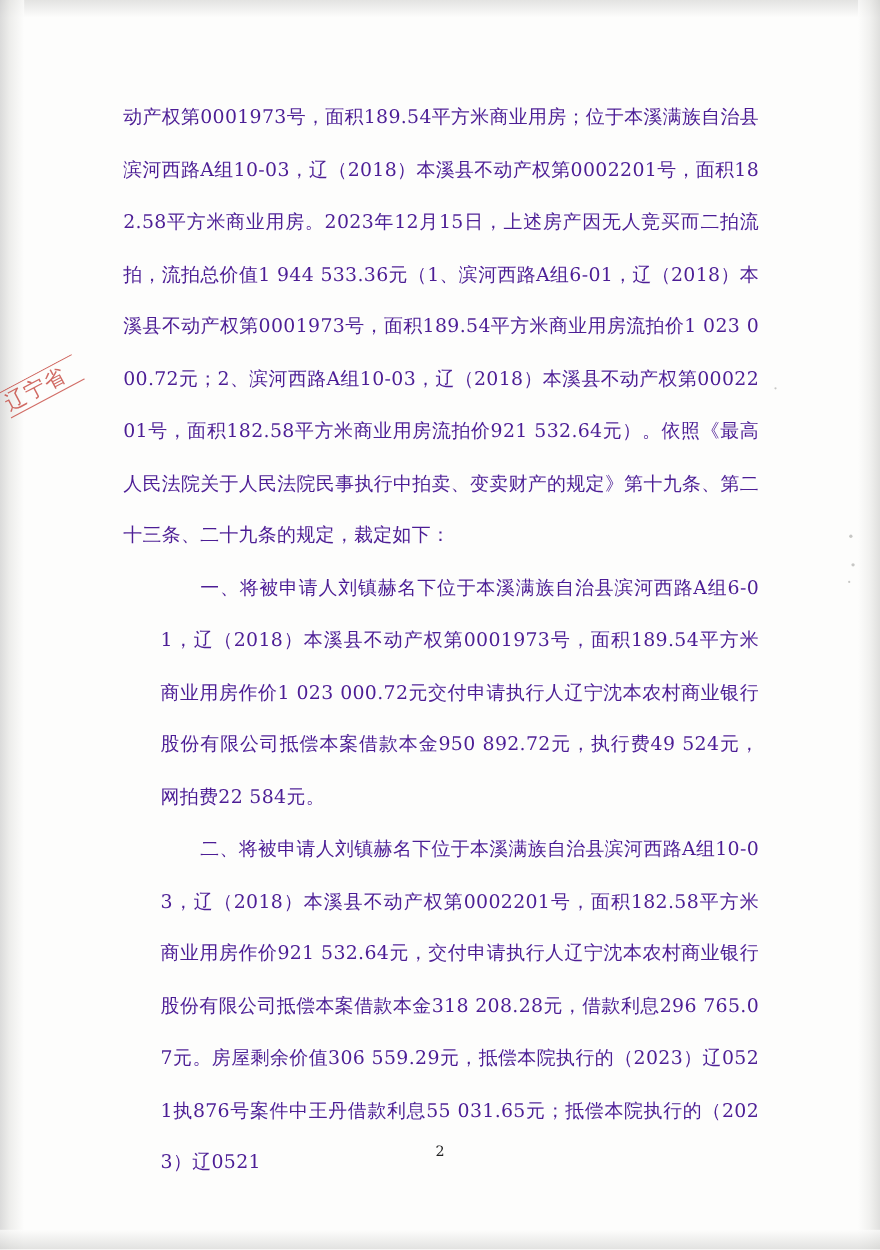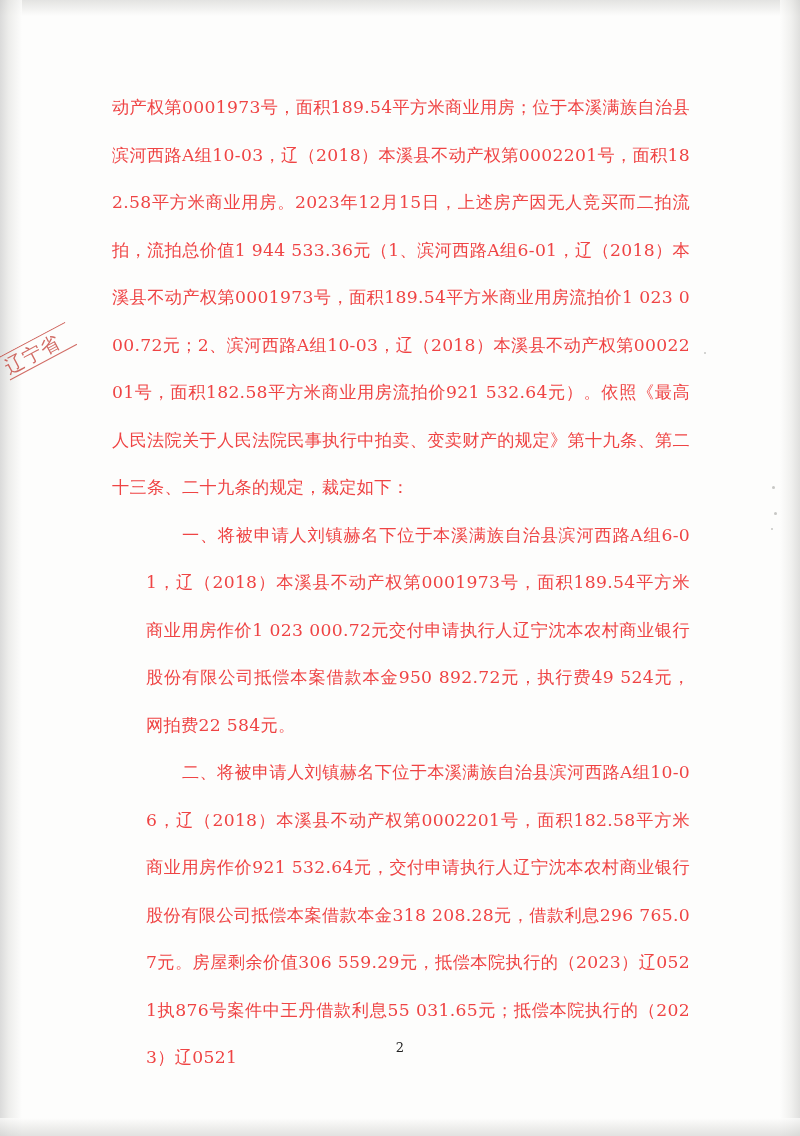--- a/index.html
+++ b/index.html
@@ -56,21 +56,21 @@
     position: absolute;
     left: 112px;
     top: 84px;
     width: 578px;
   }
   .para {
     margin: 0;
     font-size: 17.2px;
     line-height: 47.5px;
     letter-spacing: 0.3px;
-    color: #ef4444;
+    color: #4c1d95;
     text-align: justify;
     text-justify: inter-character;
     word-break: break-all;
   }
   .para.indent {
     text-indent: 36px;
     margin-left: 34px;
   }
   .page-number {
     position: absolute;
@@ -131,18 +131,18 @@
   </div>
 
   <div class="speck s1"></div>
   <div class="speck s2"></div>
   <div class="speck s3"></div>
   <div class="speck s4"></div>
 
   <div class="doc-body">
     <p class="para">动产权第0001973号，面积189.54平方米商业用房；位于本溪满族自治县滨河西路A组10-03，辽（2018）本溪县不动产权第0002201号，面积182.58平方米商业用房。2023年12月15日，上述房产因无人竞买而二拍流拍，流拍总价值1 944 533.36元（1、滨河西路A组6-01，辽（2018）本溪县不动产权第0001973号，面积189.54平方米商业用房流拍价1 023 000.72元；2、滨河西路A组10-03，辽（2018）本溪县不动产权第0002201号，面积182.58平方米商业用房流拍价921 532.64元）。依照《最高人民法院关于人民法院民事执行中拍卖、变卖财产的规定》第十九条、第二十三条、二十九条的规定，裁定如下：</p>
     <p class="para indent">一、将被申请人刘镇赫名下位于本溪满族自治县滨河西路A组6-01，辽（2018）本溪县不动产权第0001973号，面积189.54平方米商业用房作价1 023 000.72元交付申请执行人辽宁沈本农村商业银行股份有限公司抵偿本案借款本金950 892.72元，执行费49 524元，网拍费22 584元。</p>
-    <p class="para indent">二、将被申请人刘镇赫名下位于本溪满族自治县滨河西路A组10-06，辽（2018）本溪县不动产权第0002201号，面积182.58平方米商业用房作价921 532.64元，交付申请执行人辽宁沈本农村商业银行股份有限公司抵偿本案借款本金318 208.28元，借款利息296 765.07元。房屋剩余价值306 559.29元，抵偿本院执行的（2023）辽0521执876号案件中王丹借款利息55 031.65元；抵偿本院执行的（2023）辽0521</p>
+    <p class="para indent">二、将被申请人刘镇赫名下位于本溪满族自治县滨河西路A组10-03，辽（2018）本溪县不动产权第0002201号，面积182.58平方米商业用房作价921 532.64元，交付申请执行人辽宁沈本农村商业银行股份有限公司抵偿本案借款本金318 208.28元，借款利息296 765.07元。房屋剩余价值306 559.29元，抵偿本院执行的（2023）辽0521执876号案件中王丹借款利息55 031.65元；抵偿本院执行的（2023）辽0521</p>
   </div>
 
   <div class="page-number">2</div>
 
 </div>
 
 </body></html>

